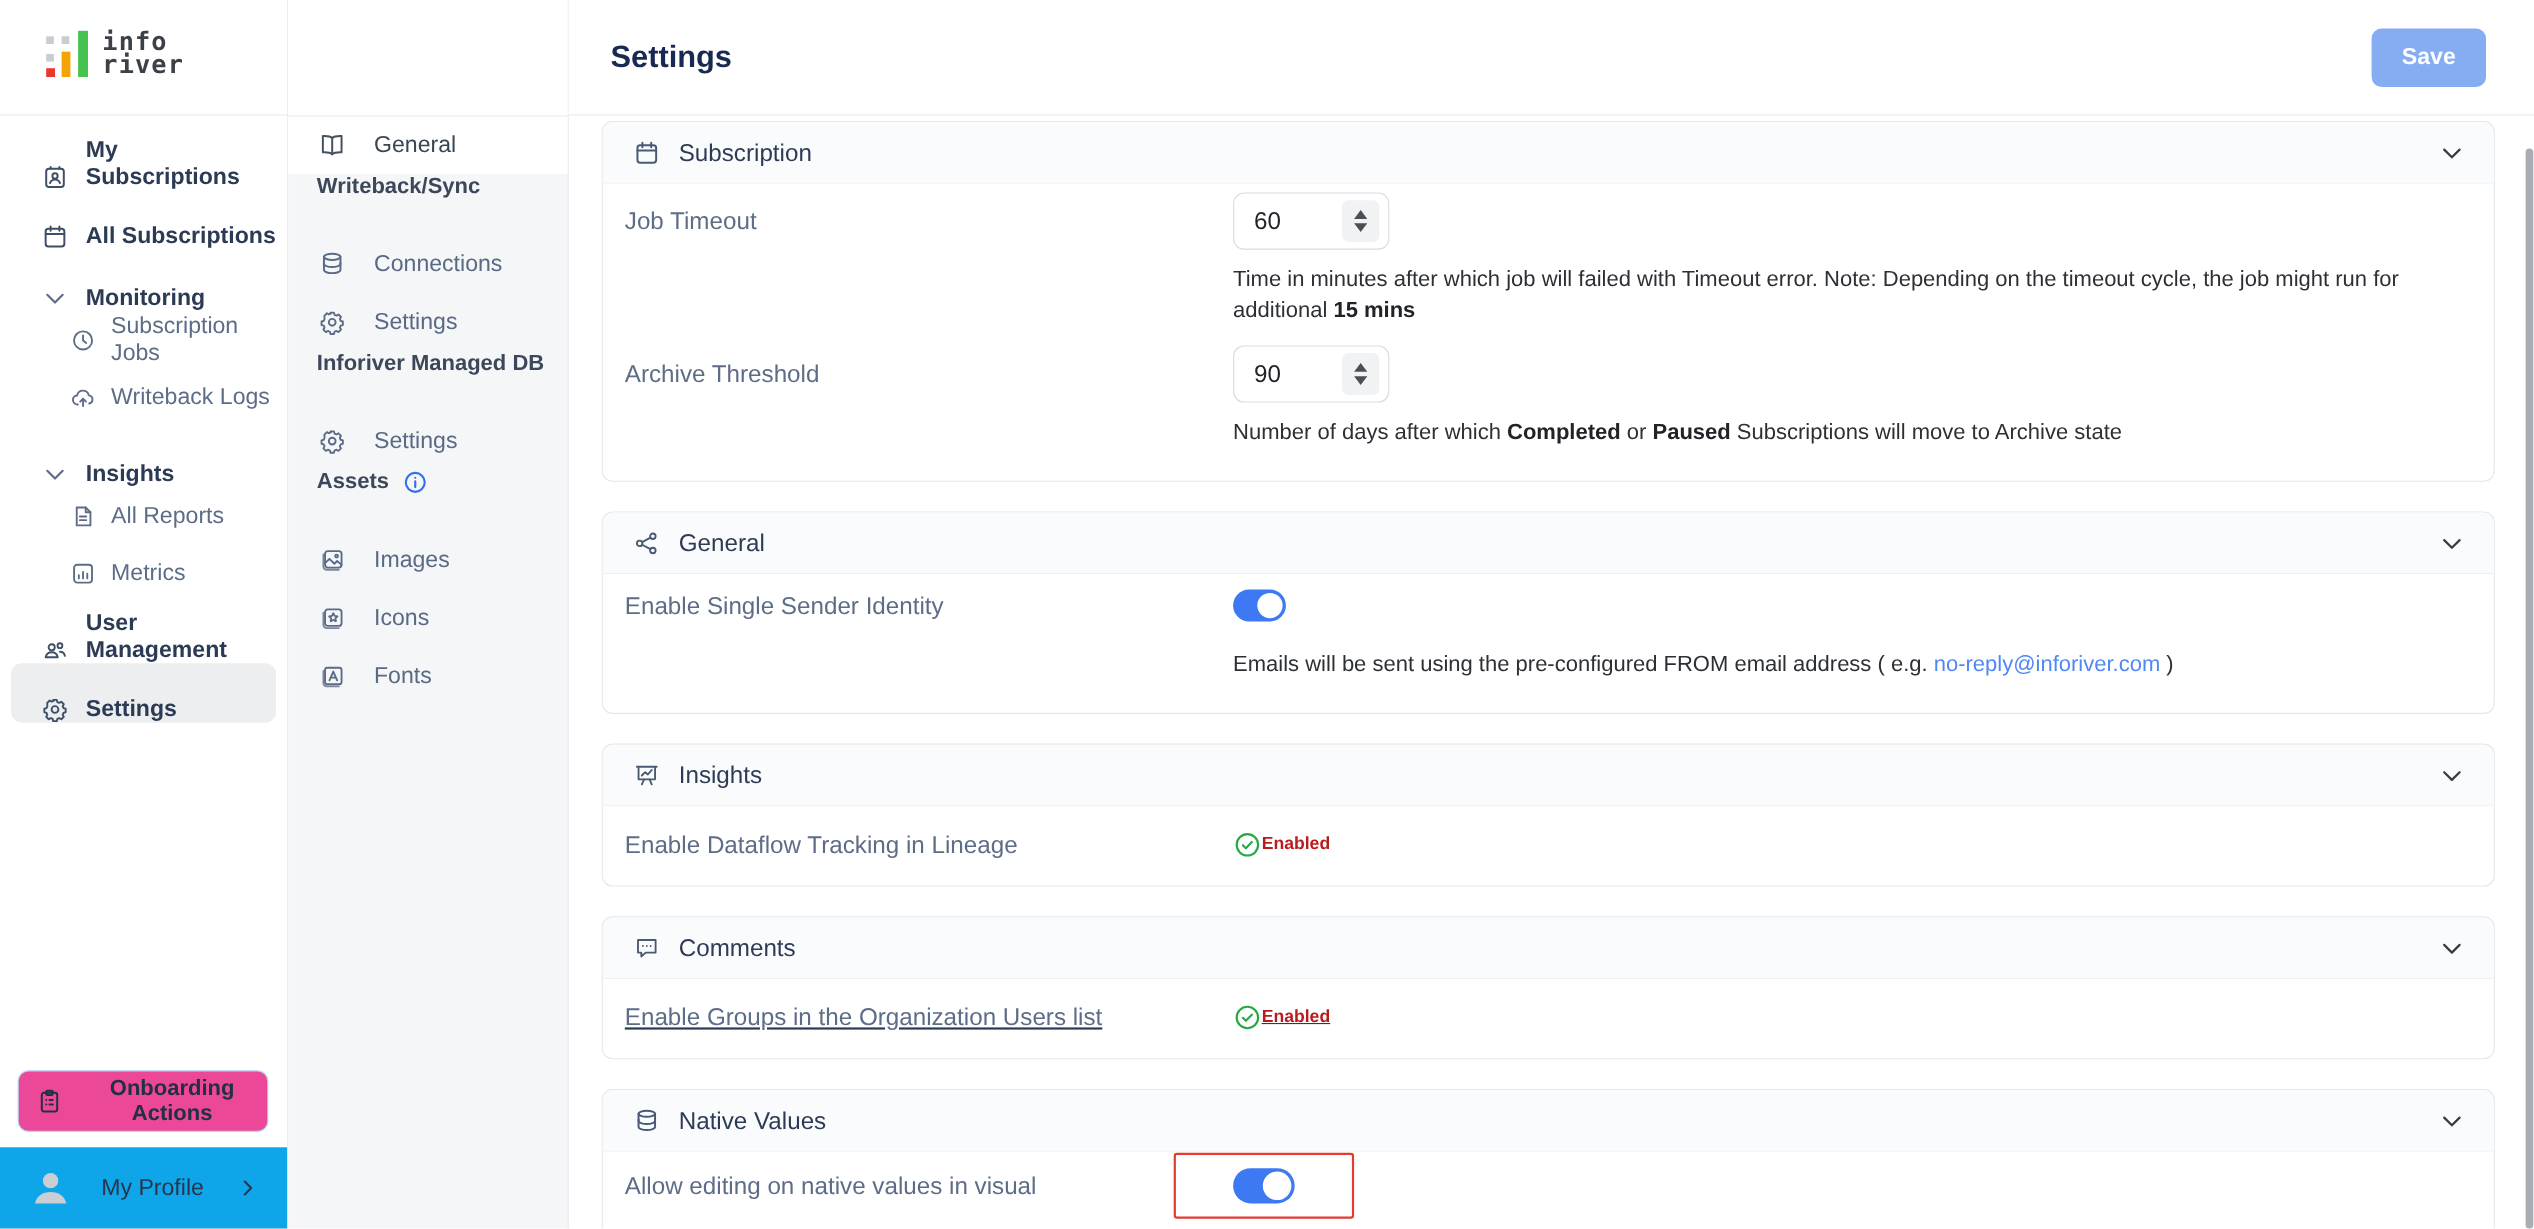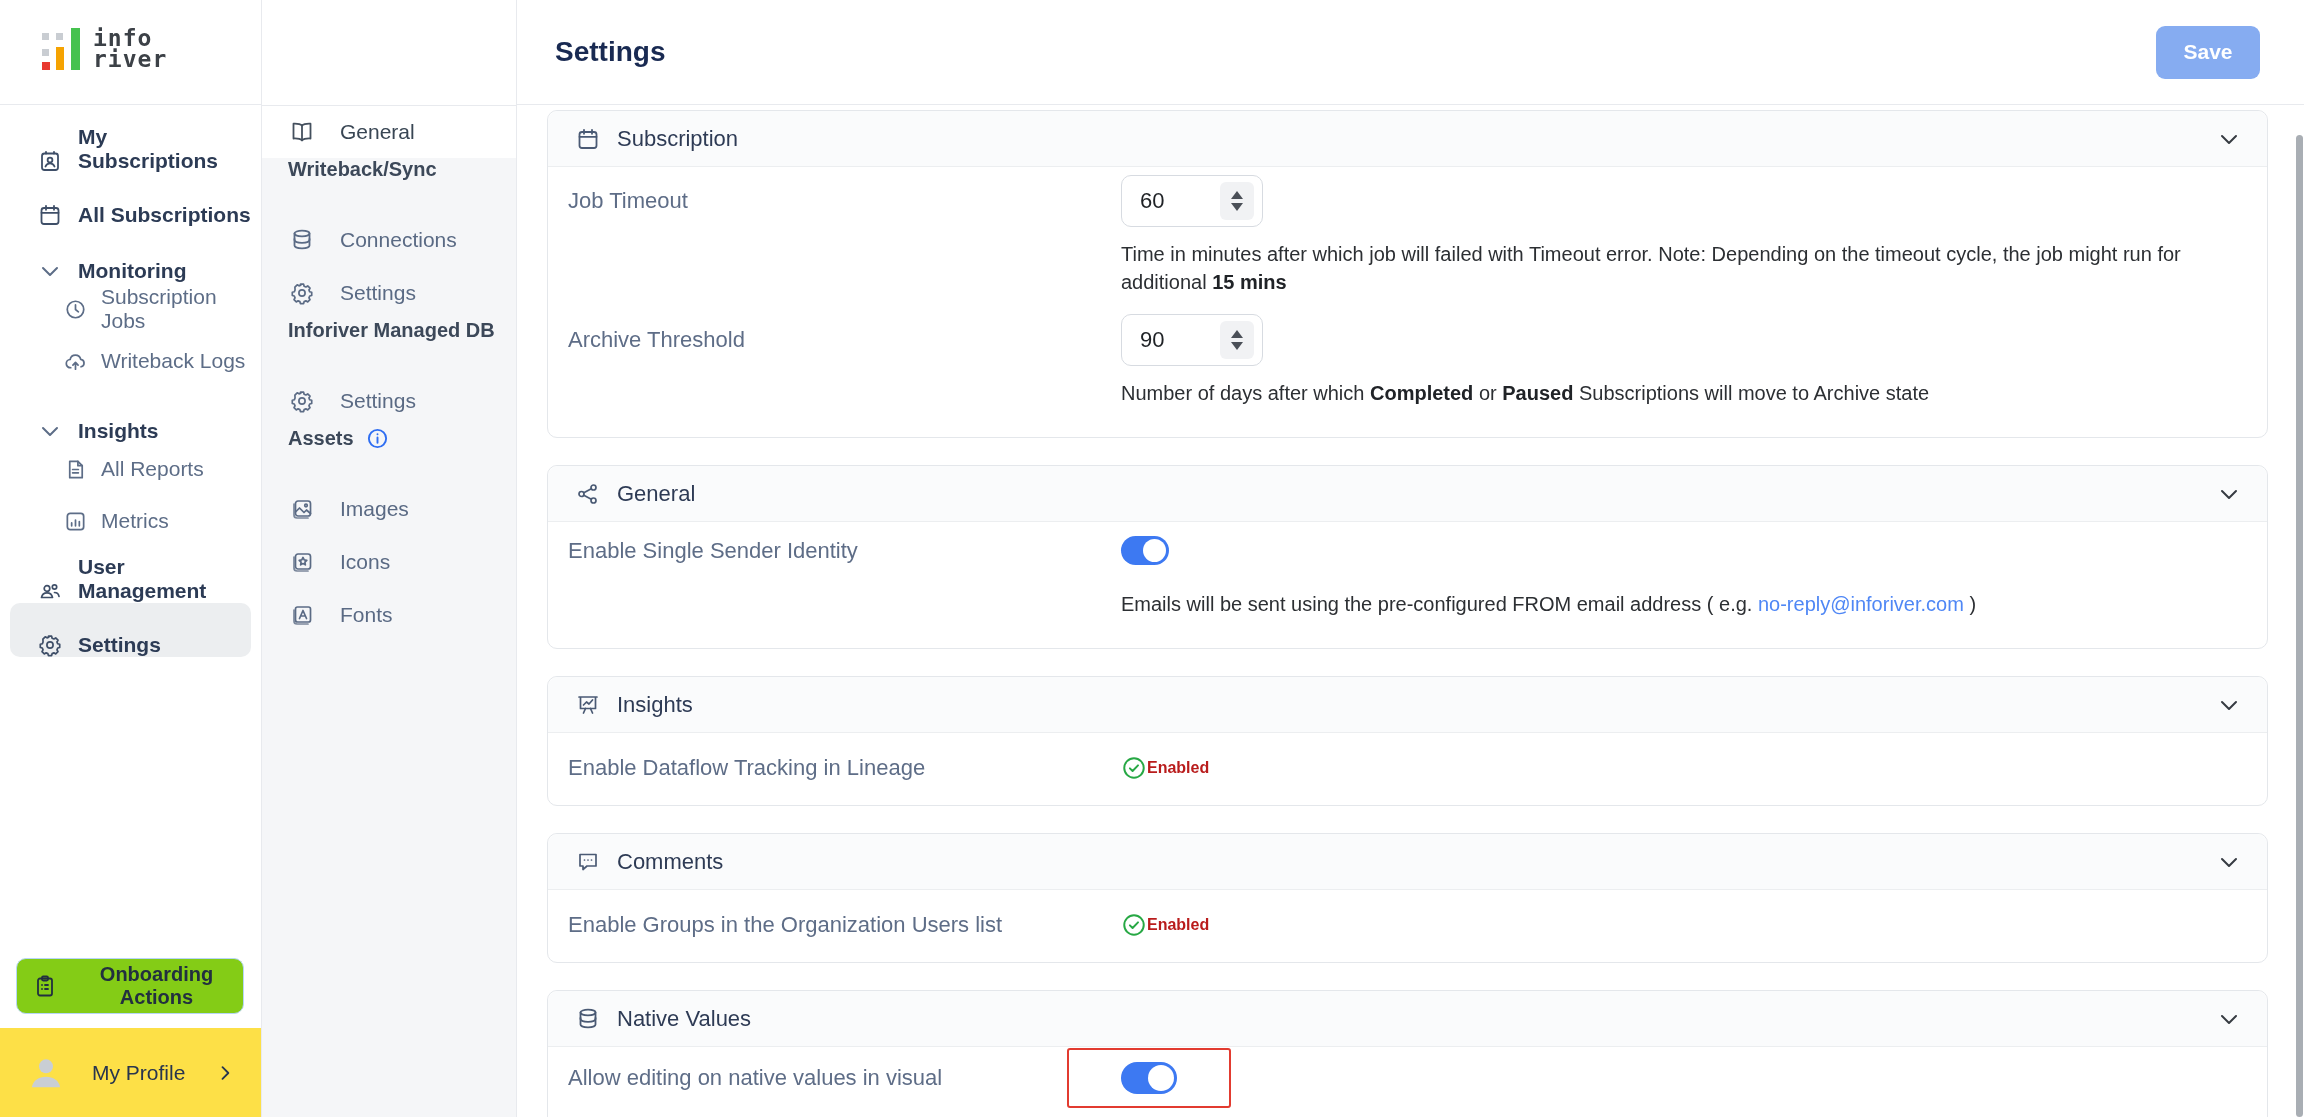--- a/index.html
+++ b/index.html
@@ -19,24 +19,24 @@
   .n1-item.sel { background:#eceef0; }
   .n1-icon { width:24px; height:24px; flex:none; color:#3f4f68; display:flex; align-items:center; }
   .n1-icon svg { width:24px; height:24px; }
   .n1-label { margin-left:16px; font-size:21px; font-weight:700; color:#2c3b55; }
   .n1-sub { display:flex; align-items:center; height:52px; padding-left:64px; cursor:pointer; }
   .n1-sub .n1-icon { width:23px; height:23px; color:#5d6d87; }
   .n1-sub .n1-icon svg { width:23px; height:23px; }
   .n1-sub-label { margin-left:14px; font-size:21px; color:#5d6d87; }
   .chev-sm { width:20px; height:20px; color:#5d6d87; }
   .nav1-bottom { flex:none; }
-  .onboarding-btn { display:flex; align-items:center; margin:0 16px 14px 16px; height:56px; background:#84cc16; border:1px solid #b7d6f7; border-radius:10px; padding-left:16px; cursor:pointer; width:228px; font-family:inherit; }
+  .onboarding-btn { display:flex; align-items:center; margin:0 16px 14px 16px; height:56px; background:#ec4899; border:1px solid #b7d6f7; border-radius:10px; padding-left:16px; cursor:pointer; width:228px; font-family:inherit; }
   .onboarding-btn .n1-icon { color:#22303f; }
   .onboarding-label { margin-left:13px; font-size:20px; font-weight:700; color:#22303f; }
-  .profile-strip { height:89px; background:#fde047; display:flex; align-items:center; padding:0 26px; cursor:pointer; }
+  .profile-strip { height:74px; background:#0ea5e9; display:flex; align-items:center; padding:0 26px; cursor:pointer; }
   .avatar { width:40px; height:40px; color:#c9ced4; }
   .profile-label { margin-left:26px; font-size:21px; color:#27354e; flex:1; }
   .profile-chev { width:20px; height:20px; color:#27354e; }
 
   
   .nav2 { width:255px; flex:none; background:#f5f6f8; border-right:1px solid #e8eaee; padding-top:105px; position:relative; }
   .nav2::before { content:""; position:absolute; top:0; left:0; right:0; height:105px; background:#fff; border-bottom:1px solid #e8eaee; }
   .n2-item { display:flex; align-items:center; height:53px; padding-left:28px; cursor:pointer; }
   .n2-item.sel { background:#fff; }
   .n2-icon { width:24px; height:24px; flex:none; color:#5b6b85; display:flex; align-items:center; }
@@ -473,21 +473,21 @@
       <section class="card">
         <div class="card-header">
           <span class="ch-icon"><svg>
                 <use href="#i-chat"></use>
               </svg></span>
           <span class="ch-title">Comments</span>
           <svg class="ch-chev">
               <use href="#i-chev-down"></use>
             </svg>
         </div>
-        <div class="row" style="padding-top:22px;padding-bottom:24px;">
+        <div class="row" style="padding-top:22px;padding-bottom:24px;text-decoration:underline;">
           <div class="row-label" style="line-height:26px;">Enable Groups in the Organization Users list</div>
           <div class="row-control">
             <div class="status">
               <svg class="check-ic">
                   <use href="#i-check-circle"></use>
                 </svg>
               <span class="status-label">Enabled</span>
             </div>
           </div>
         </div>

